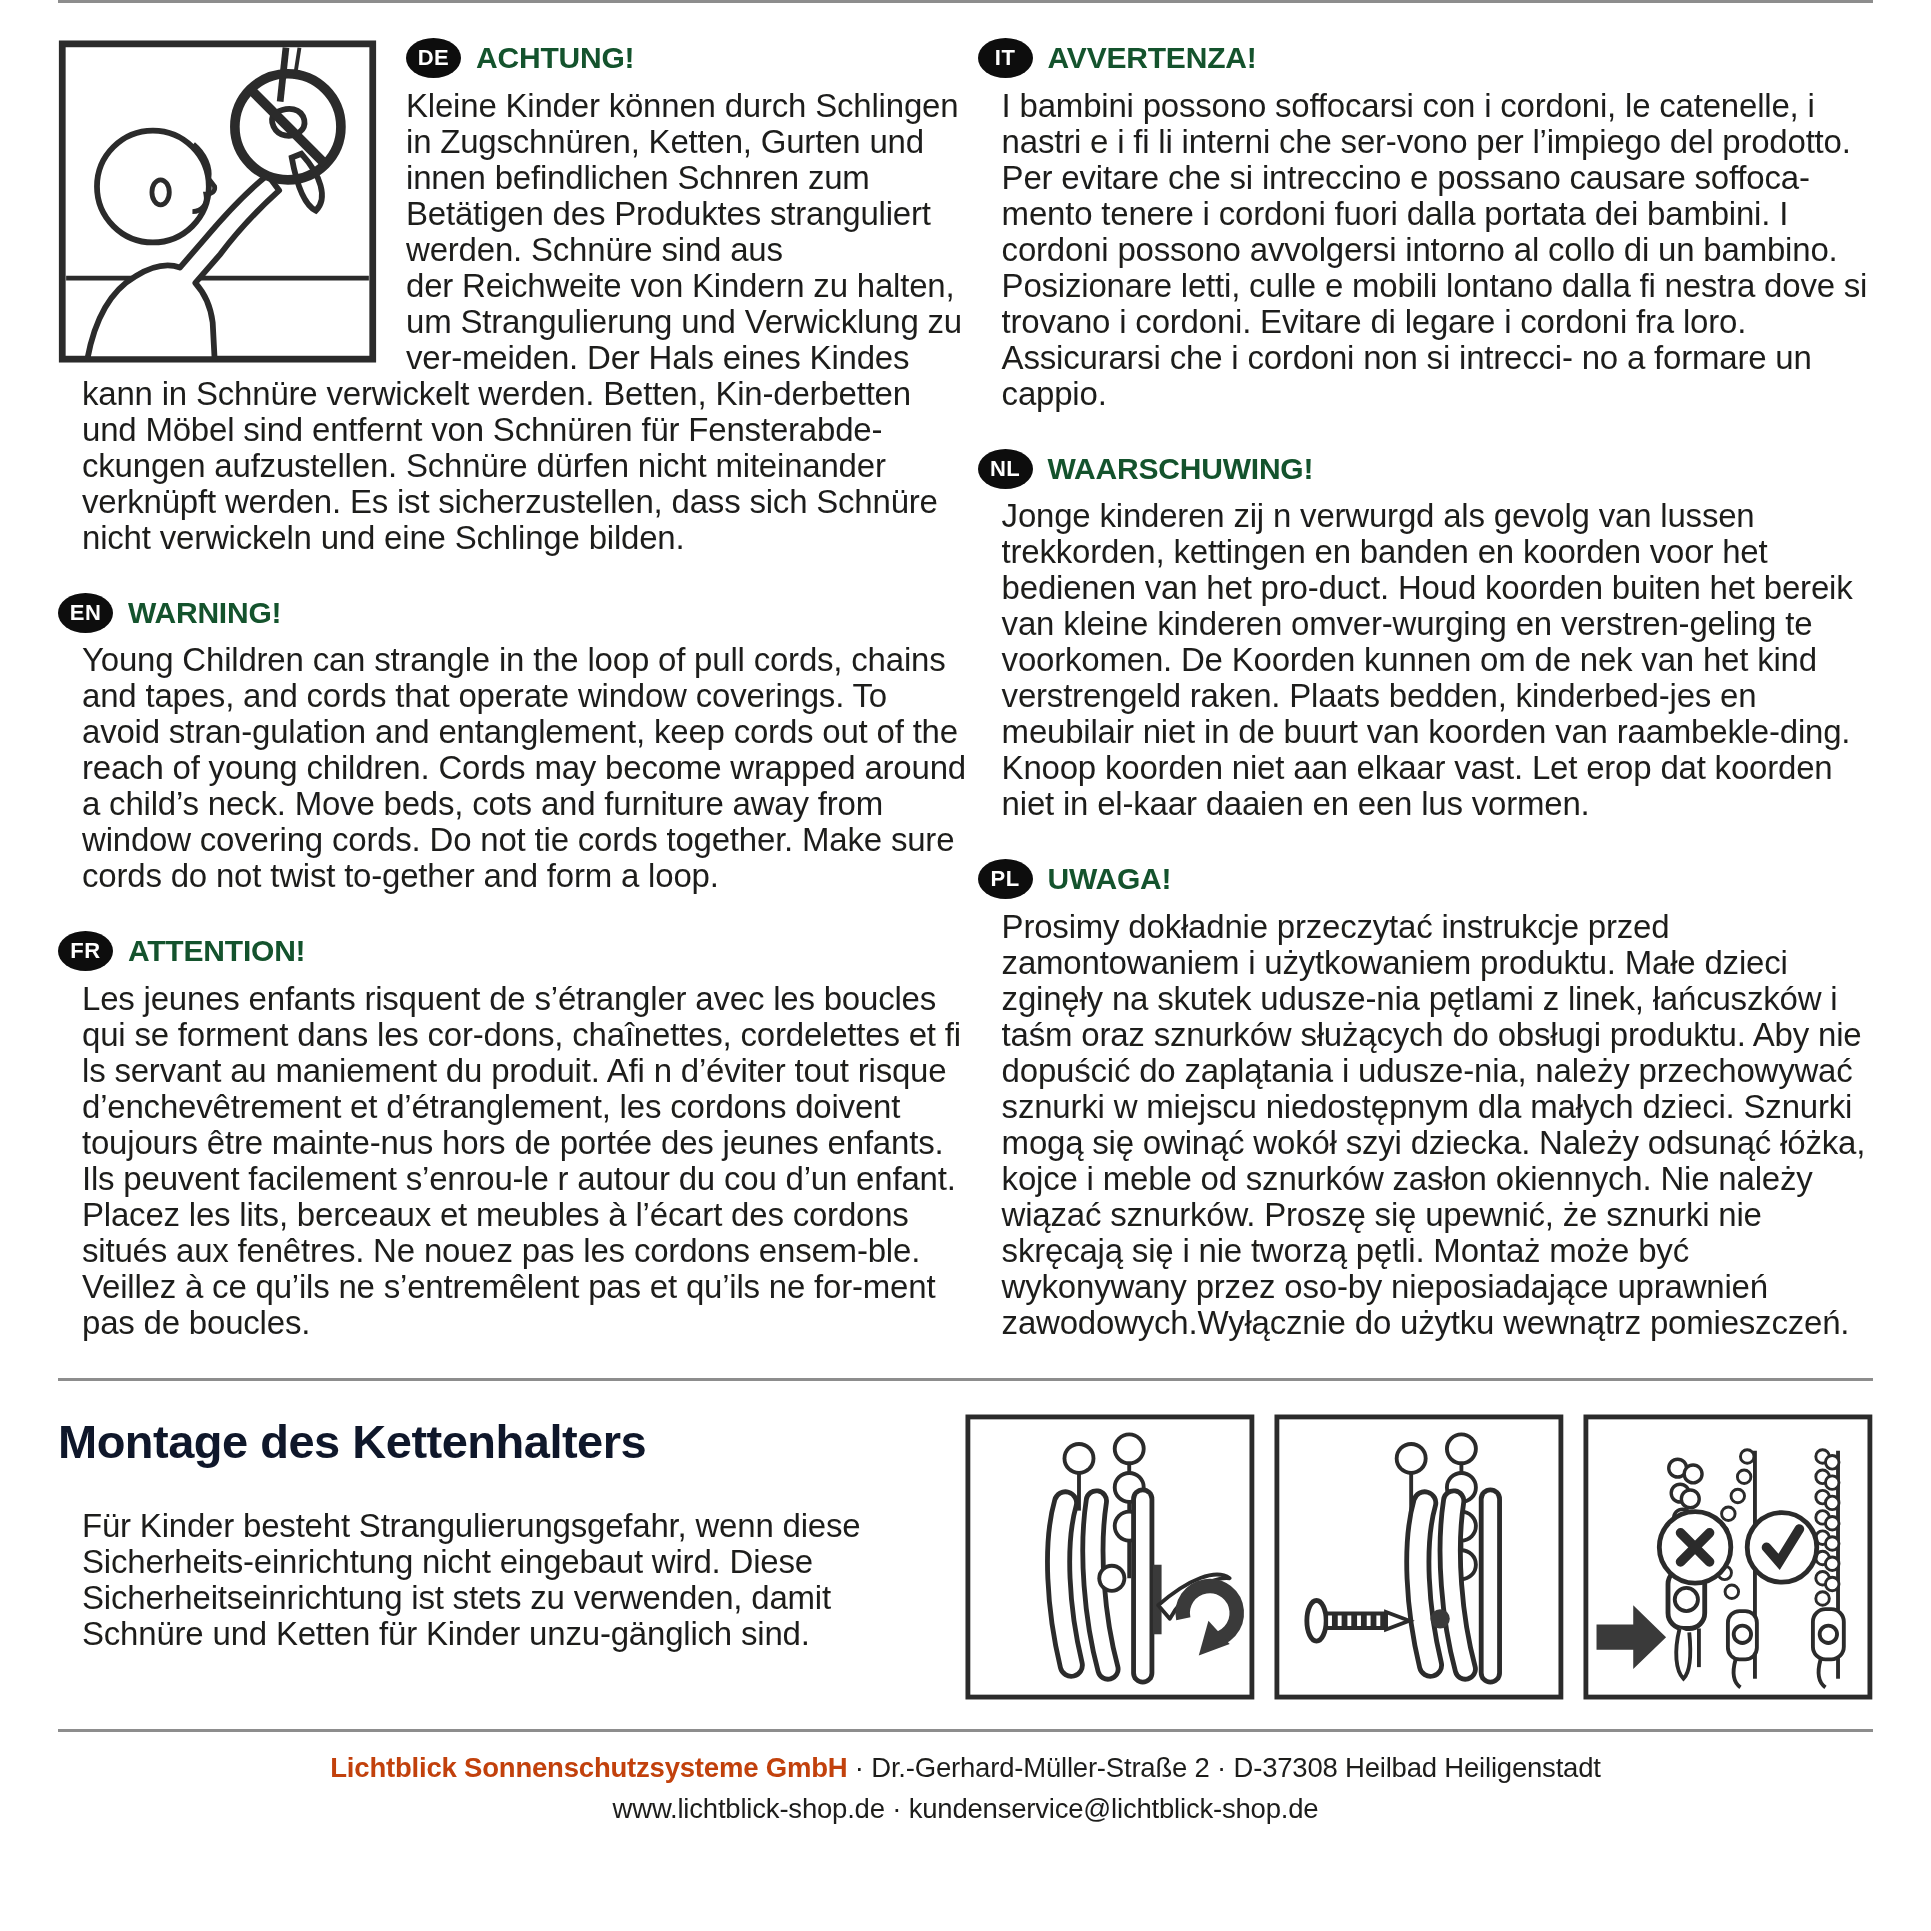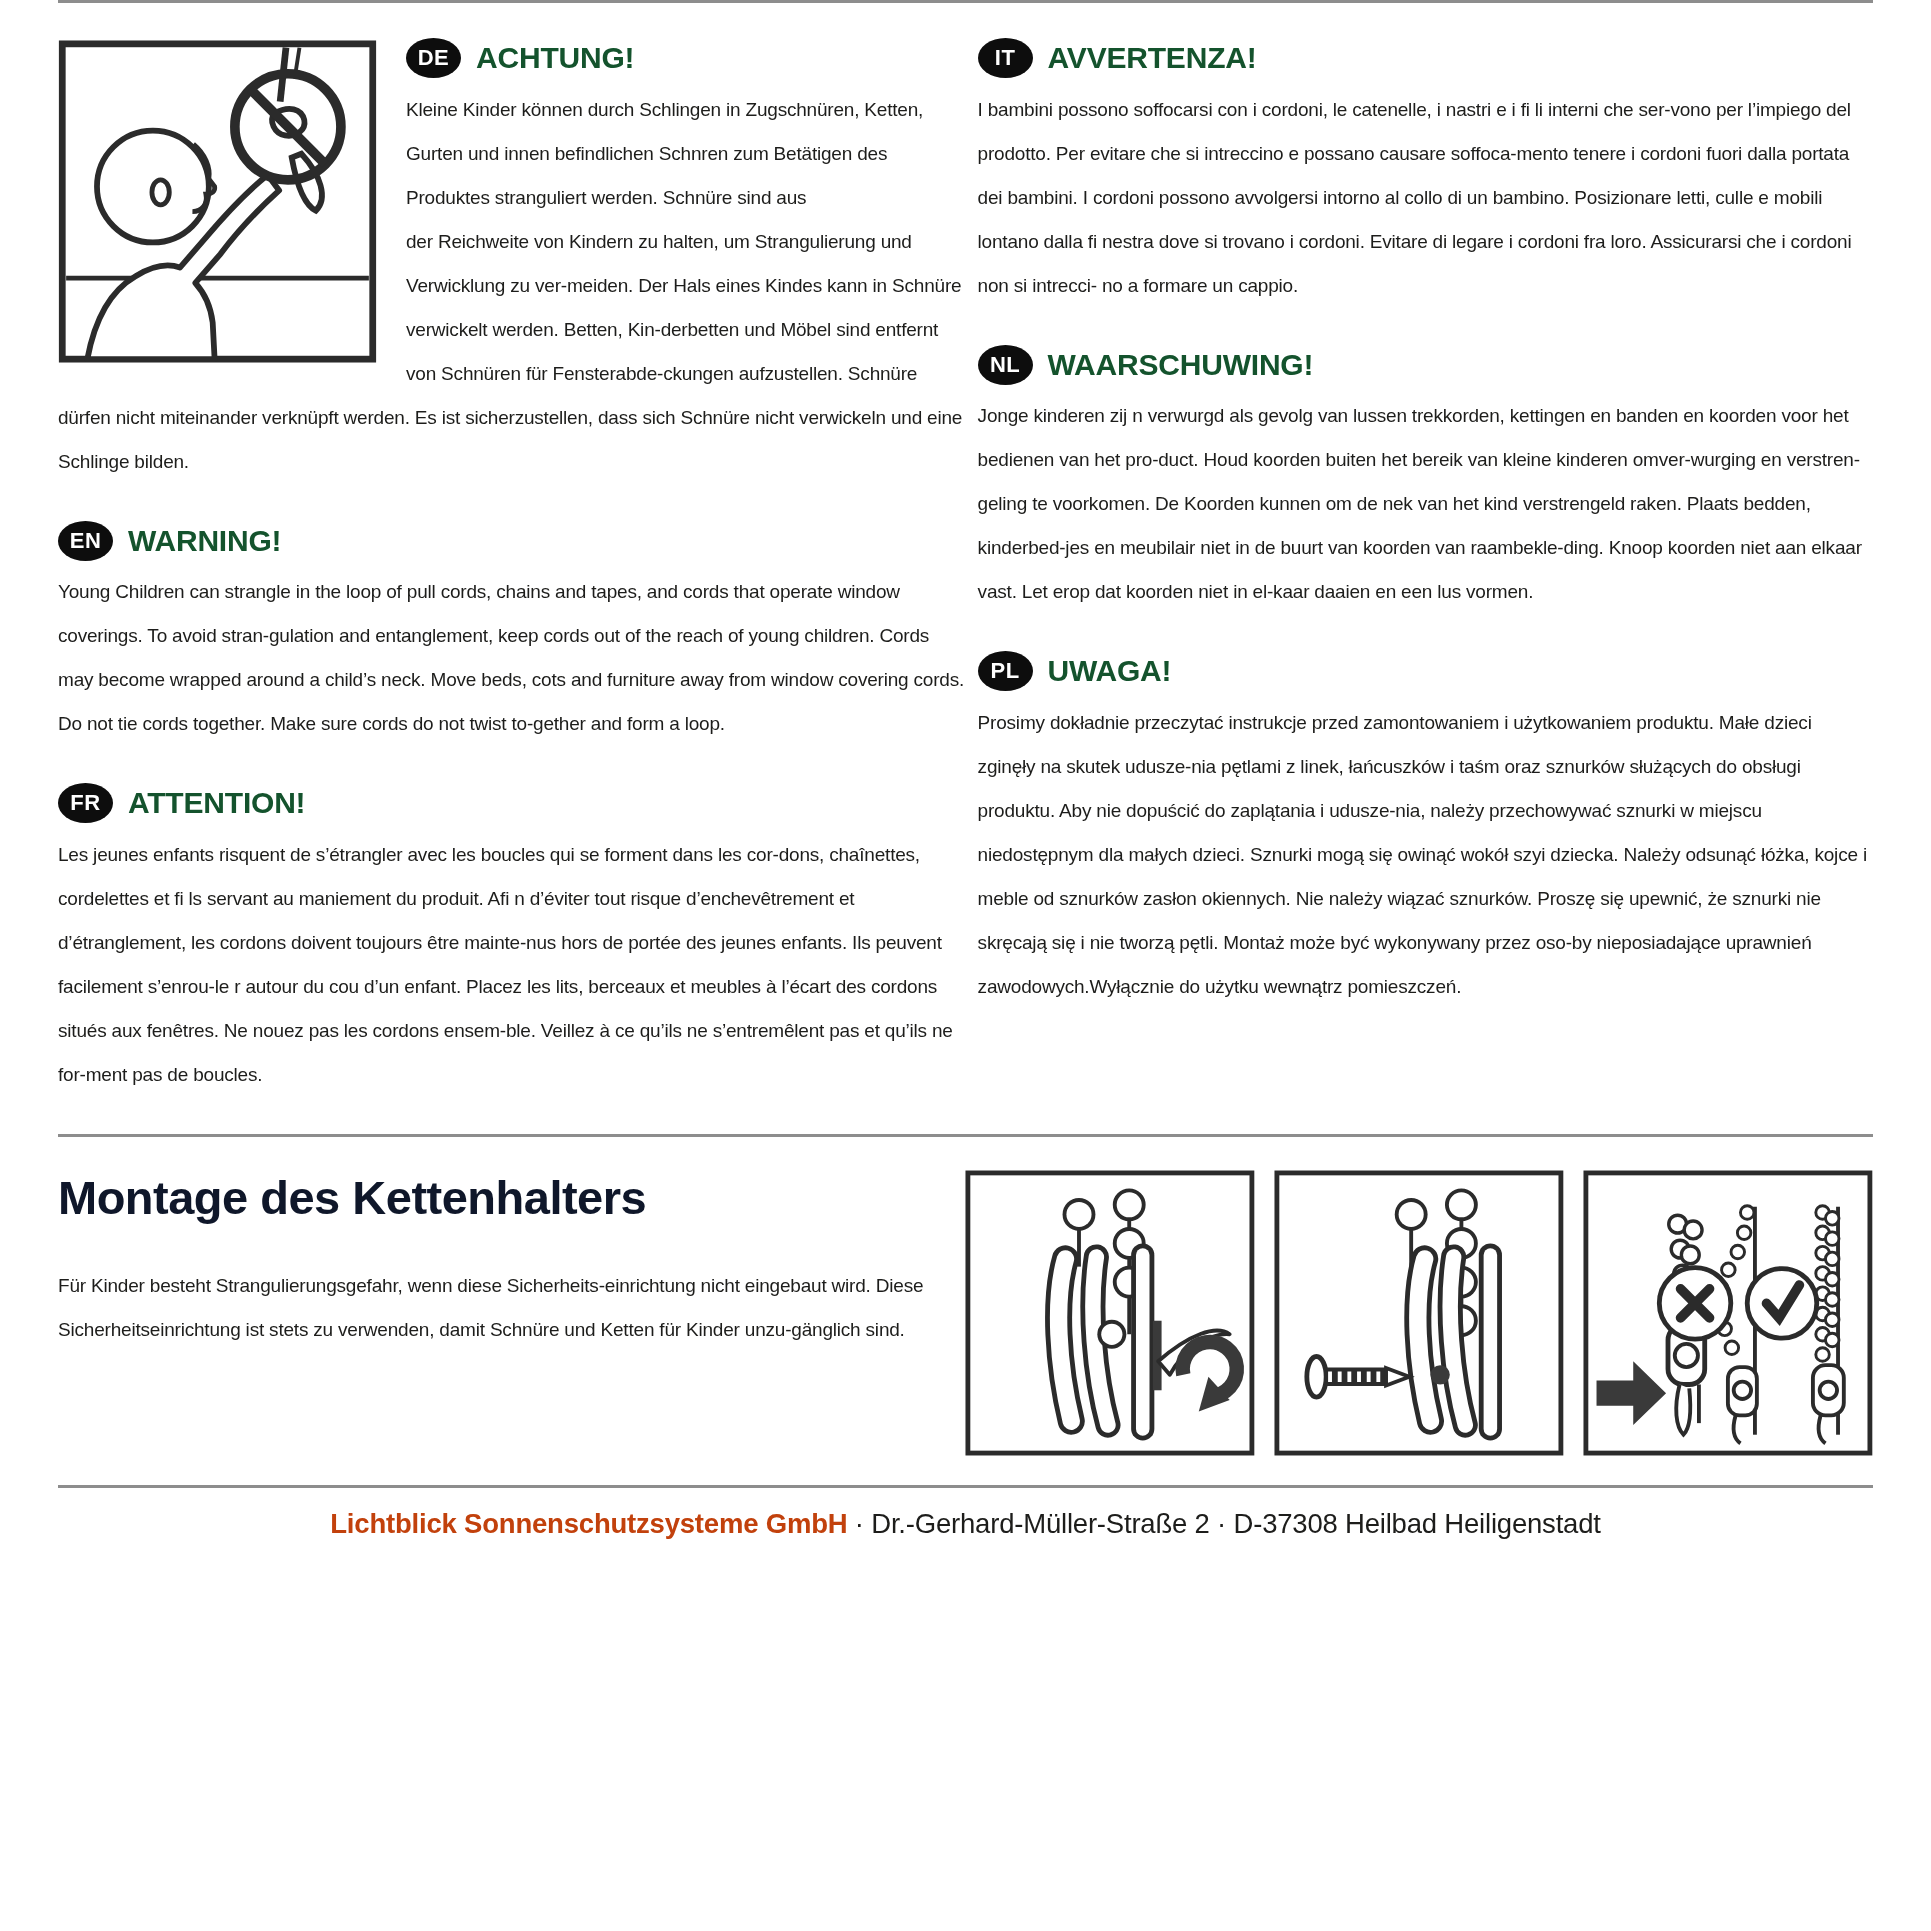--- a/index.html
+++ b/index.html
@@ -13,21 +13,21 @@
 
   .rule { height:2.9px; background:#8d8d8d; }
 
   .cols { display:grid; grid-template-columns:908px 896px; column-gap:11.6px; margin-top:35px; }
   .sect { margin-bottom:37px; display:flow-root; }
   .sec-head { display:flex; align-items:center; gap:15px; margin-bottom:9.7px; }
   .badge { min-width:55px; height:40px; border-radius:50%; background:#0d0d0d; color:#ffffff;
            font-weight:700; font-size:22px; display:inline-flex; align-items:center;
            justify-content:center; letter-spacing:0.5px; }
   .sec-title { font-size:30px; font-weight:700; color:#14532d; letter-spacing:-0.2px; }
-  .body { font-size:19px; line-height:44px; letter-spacing:-0.2px; white-space:pre-line; }
+  .body { font-size:33px; line-height:36px; letter-spacing:-0.2px; white-space:pre-line;margin-left:24px; }
 
   .figure-float { float:left; margin:1.9px 29px 5.8px 0; }
 
   .montage-grid { display:grid; grid-template-columns:1fr 908px; margin-top:33px; }
   .montage-title { font-size:47px; font-weight:700; color:#0f172a; letter-spacing:-0.5px; }
   .montage-body { margin-top:39px; max-width:869px; }
   .steps { display:flex; gap:19.3px; justify-content:flex-end; }
 
   .rule-bottom { margin-top:29px; }
   .footer { text-align:center; margin-top:15.4px; font-size:27.5px; line-height:41px;
@@ -206,16 +206,17 @@
         <circle cx="206" cy="138" r="36" class="lw" stroke-width="5"></circle>
         <path d="M190 138 L203 153 L224 119" class="ln" stroke-width="10" stroke-linecap="round"></path>
       </svg>
     </div>
   </div>
 
   <div class="rule rule-bottom"></div>
 
   <div class="footer">
     <div><b>Lichtblick Sonnenschutzsysteme GmbH</b><span> · Dr.-Gerhard-Müller-Straße 2 · D-37308 Heilbad Heiligenstadt</span></div>
+    <div>www.lichtblick-shop.de · kundenservice@lichtblick-shop.de</div>
   </div>
 
 </div>
 
 
 </body></html>

